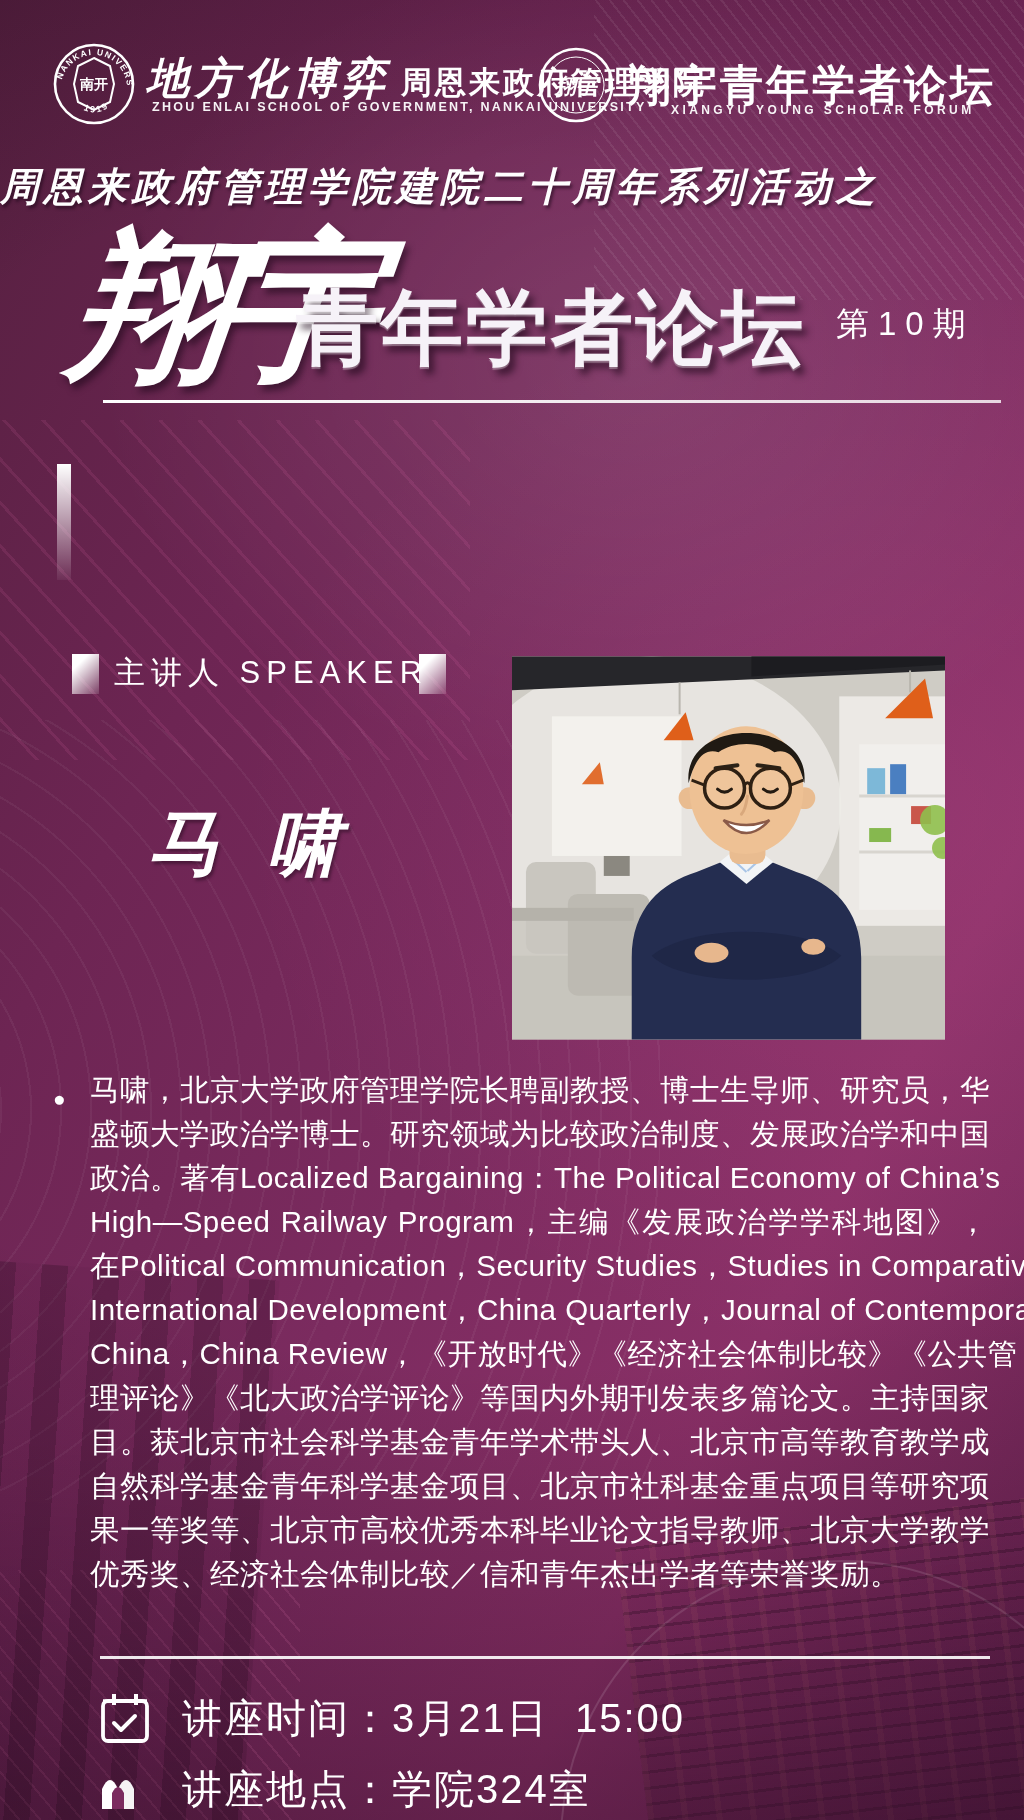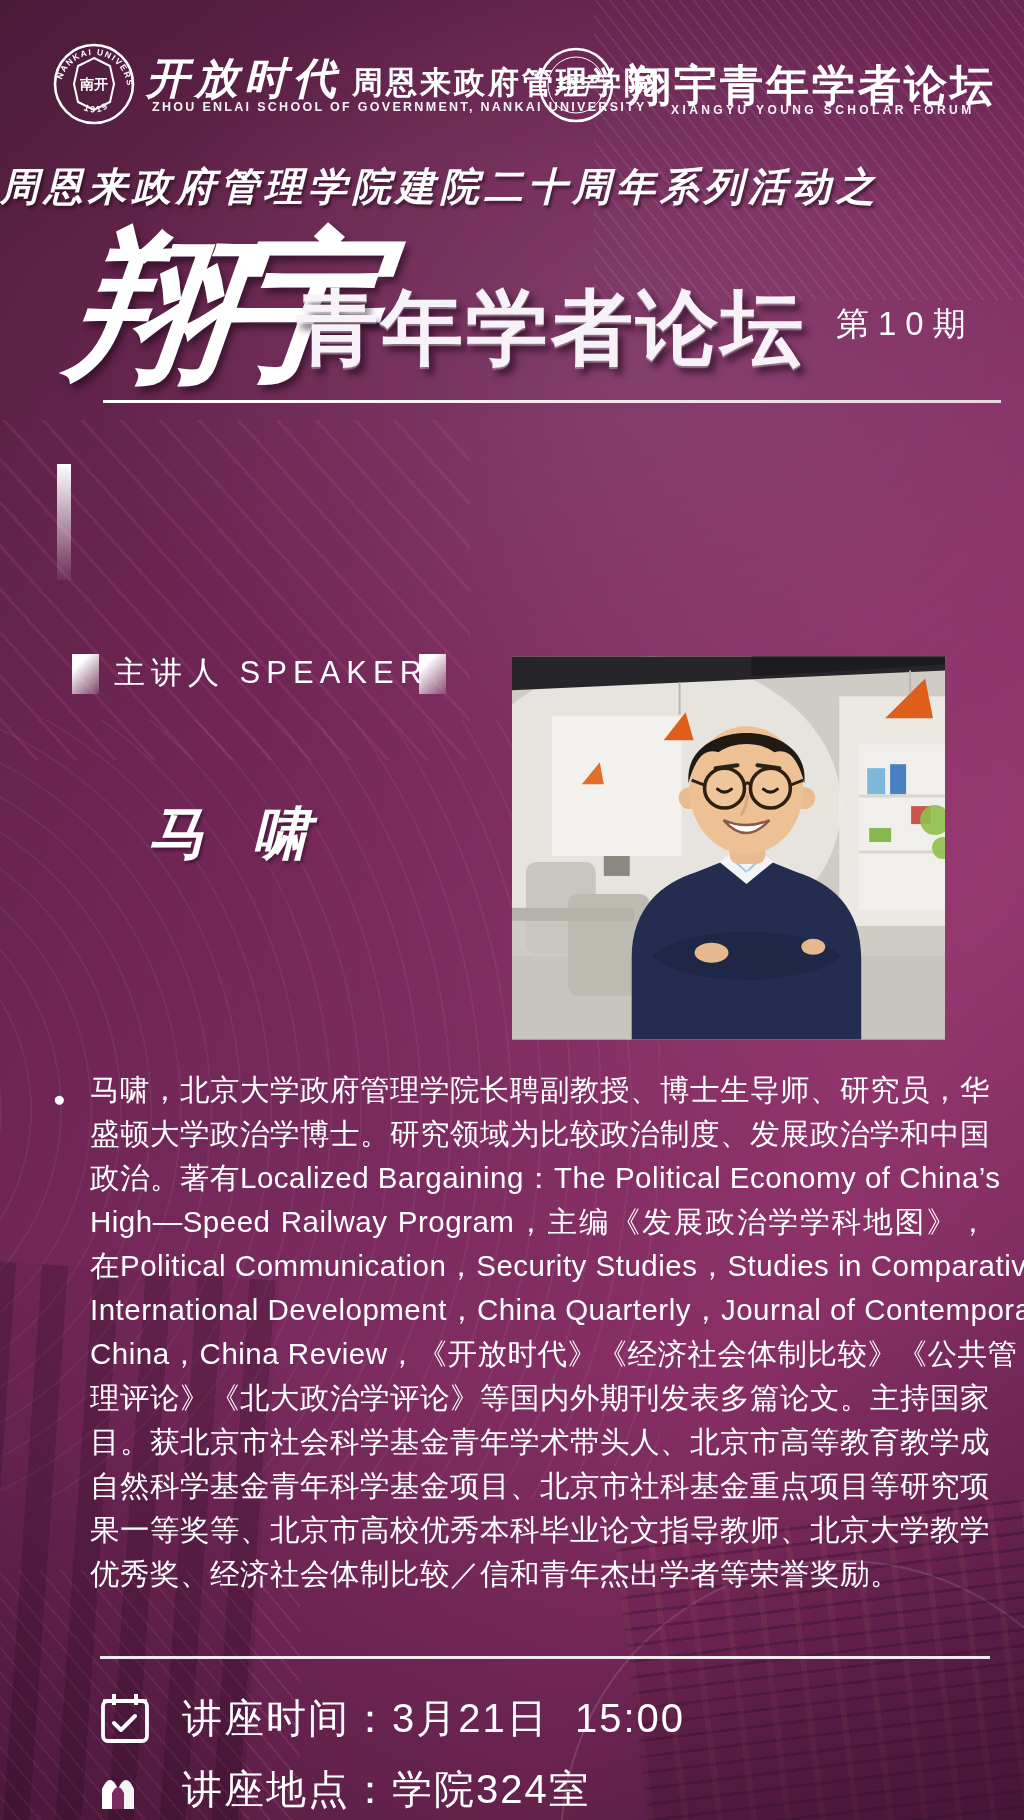--- a/index.html
+++ b/index.html
@@ -47,21 +47,21 @@
     text-shadow:0 2px 1px rgba(255,255,255,0.35),5px 7px 7px rgba(30,8,26,0.65);white-space:nowrap;}
   .t-issue{left:836px;top:302px;font-size:33px;letter-spacing:9px;white-space:nowrap;}
   .t-underline{left:103px;top:400px;width:898px;height:3px;background:linear-gradient(90deg,#fff,rgba(255,255,255,0.8));}
   
   .lect-bar{left:57px;top:464px;width:14px;height:116px;background:linear-gradient(180deg,#fff,rgba(255,255,255,0.05));}
   .lect-title{left:94px;top:488px;font-size:47px;letter-spacing:3px;white-space:nowrap;
     text-shadow:2px 3px 3px rgba(30,8,26,0.55);}
   
   .spk-block{width:27px;height:40px;background:linear-gradient(135deg,#fff 25%,rgba(255,255,255,0.12));}
   .spk-label{left:114px;top:652px;font-size:31px;font-weight:300;letter-spacing:6px;white-space:nowrap;}
-  .spk-name{left:148px;top:796px;font-size:57px;letter-spacing:48px;white-space:nowrap;
+  .spk-name{left:148px;top:796px;font-size:72px;letter-spacing:48px;white-space:nowrap;
     text-shadow:2px 3px 3px rgba(30,8,26,0.45);}
   .photo{left:512px;top:656px;width:433px;height:384px;}
   
   .bio{left:90px;top:1068px;width:898px;font-size:29.5px;line-height:44px;letter-spacing:0.5px;}
   .bio .bullet{position:absolute;left:-37px;top:9px;font-size:21px;}
   .bio-line{text-align:justify;text-align-last:justify;white-space:nowrap;}
   .bio-line:last-child{text-align-last:left;}
   
   .divider{left:100px;top:1656px;width:890px;height:3px;background:rgba(255,255,255,0.9);}
   .detail-row{position:absolute;left:98px;display:flex;align-items:center;gap:30px;}
@@ -91,21 +91,21 @@
     <text font-size="8.5" font-weight="bold" fill="#fff" letter-spacing="1.5">
       <textPath href="#arcT" startOffset="8%">NANKAI UNIVERSITY</textPath>
     </text>
     <text font-size="9" font-weight="bold" fill="#fff" letter-spacing="2">
       <textPath href="#arcB" startOffset="30%">1919</textPath>
     </text>
     <path d="M42 16 L58 24 L62 42 L58 60 L42 68 L26 60 L22 42 L26 24 Z" fill="none" stroke="#fff" stroke-width="2"></path>
     <text x="42" y="47" font-size="14" font-weight="bold" fill="#fff" text-anchor="middle">南开</text>
   </svg>
   <div class="abs hdr-cn-l">
-    <span class="serifcal uni">开放时代</span><span class="school">周恩来政府管理学院</span>
+    <span class="serifcal uni">地方化博弈</span><span class="school">周恩来政府管理学院</span>
   </div>
   <div class="abs hdr-en-l">ZHOU ENLAI SCHOOL OF GOVERNMENT, NANKAI UNIVERSITY</div>
 
   <svg class="hdr-seal" style="left:537px;top:46px;" width="78" height="78" viewBox="0 0 78 78">
     <circle cx="39" cy="39" r="36" fill="none" stroke="#fff" stroke-width="2.6"></circle>
     <circle cx="39" cy="39" r="28" fill="none" stroke="#fff" stroke-width="1"></circle>
     <text x="39" y="47" font-size="21" font-weight="bold" font-style="italic" text-anchor="middle" fill="#fff" font-family="DejaVu Serif,serif">翔宇</text>
   </svg>
   <div class="abs hdr-cn-r">翔宇青年学者论坛</div>
   <div class="abs hdr-en-r">XIANGYU YOUNG SCHOLAR FORUM</div>

